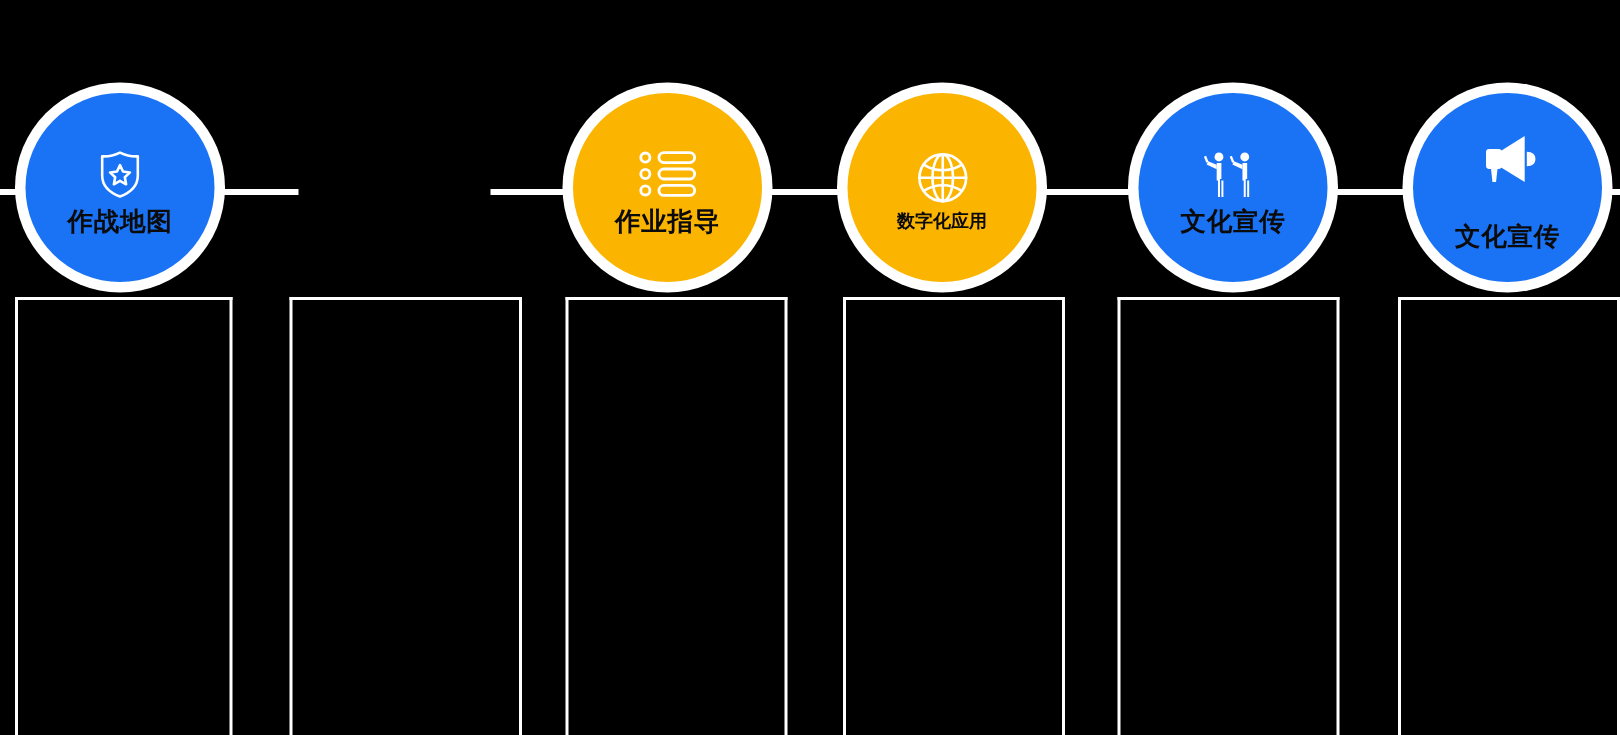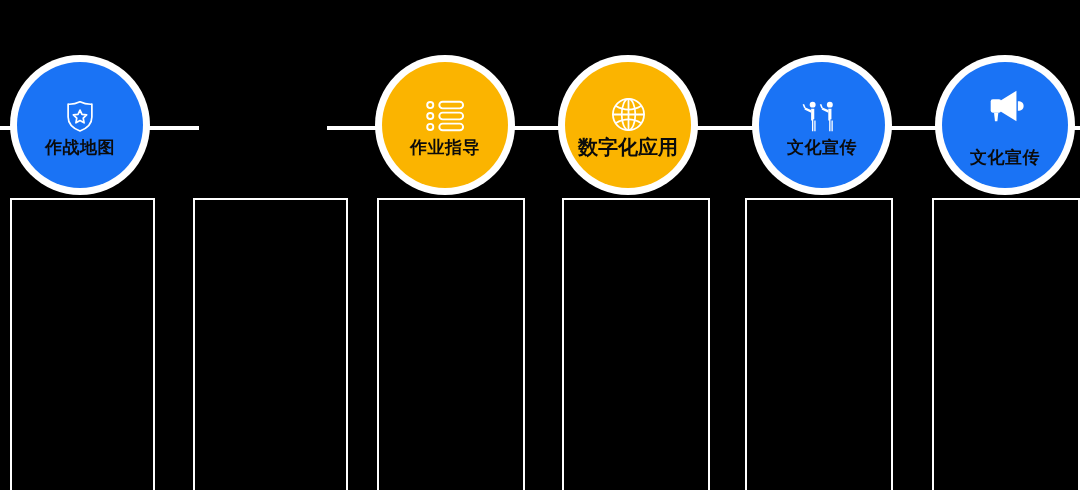--- a/index.html
+++ b/index.html
@@ -79,21 +79,21 @@
   }
   .badge-label {
     font-size: 17px;
     font-weight: 700;
     color: #0b0b0b;
     letter-spacing: 0.5px;
     line-height: 1;
     white-space: nowrap;
   }
   .badge-label.wide {
-    font-size: 20px;
+    font-size: 12px;
     letter-spacing: 0px;
   }
 
   
   #boxes-row {
     position: absolute;
     left: 0;
     top: 198px;
     width: 1080px;
     height: 300px;

